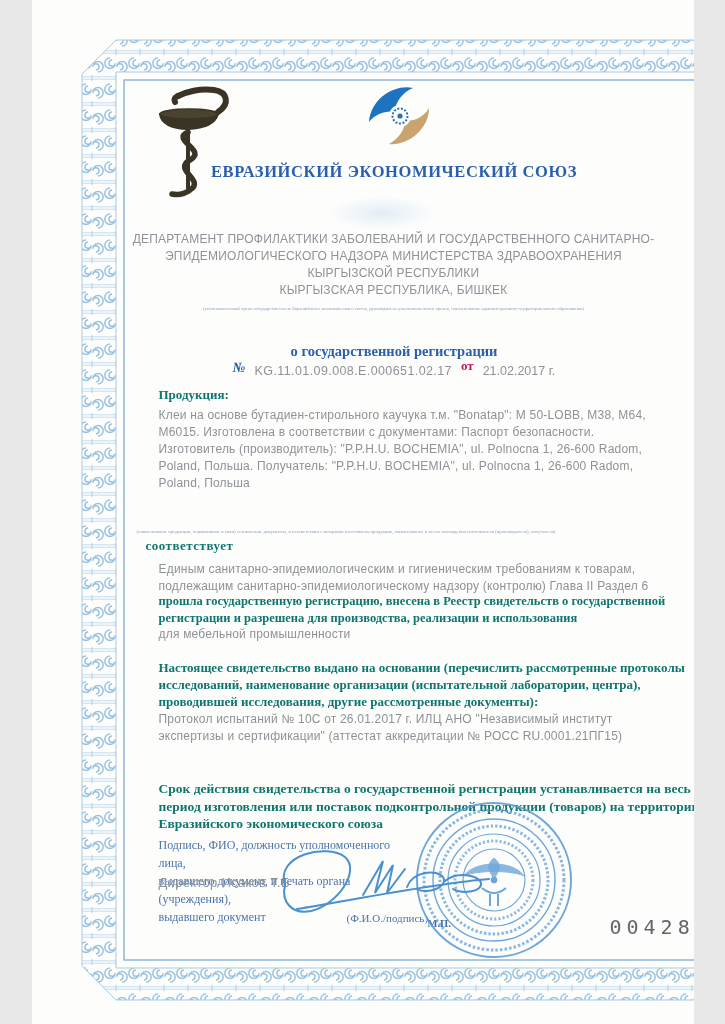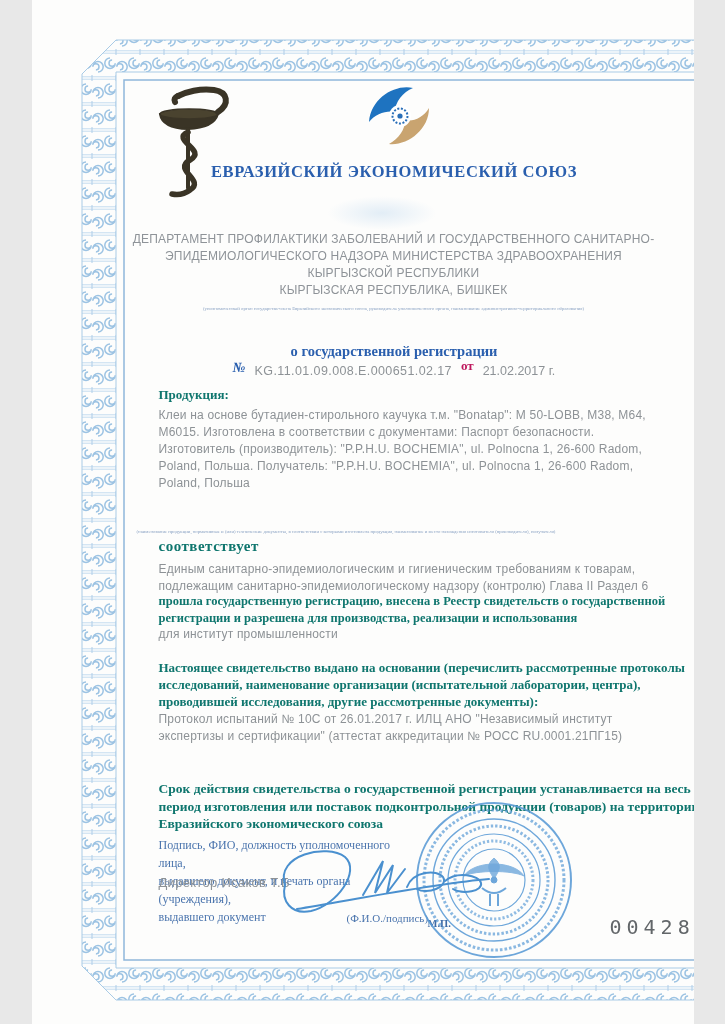--- a/index.html
+++ b/index.html
@@ -44,21 +44,21 @@
   .num-label { font-family:"Liberation Serif", serif; font-weight:bold; font-style:italic; font-size:14px; color:#2a5fae; position:relative; top:-3px;}
   .num-value { font-size:12.5px; color:#8d9296; letter-spacing:.4px; }
   .date-label { font-family:"Liberation Serif", serif; font-weight:bold; font-size:13px; color:#be185d; position:relative; top:-5px; }
   .date-value { font-size:12.5px; color:#8d9296;text-align:center; }
 
   .blue-bold-serif { font-family:"Liberation Serif", serif; font-weight:bold; color:#0f766e; }
   .gray-text { color:#8d9296; font-size:12px; line-height:1.42; letter-spacing:.2px; }
 
   .product-label { top:387px; left:127px; font-size:13px; }
   .product-text  { top:407px; left:127px; width:516px; }
-  .conform-verb  { top:538px; left:127px; font-size:15px; letter-spacing:.5px; }
+  .conform-verb  { top:538px; left:114px; font-size:13px; letter-spacing:.5px; }
   .requirements  { top:561px; left:127px; width:492px; }
   .reg-statement { top:593px; left:127px; width:537px; font-size:12.5px; line-height:1.32; }
   .usage         { top:626px; left:127px; width:500px; }
   .basis-statement { top:660px; left:127px; width:537px; font-size:13px; line-height:1.3; }
   .basis-details   { top:711px; left:127px; width:522px; }
   .validity        { top:780px; left:127px; width:547px; font-size:13.5px; line-height:1.3; }
 
   .sig-caption { top:836px; left:127px; width:260px;
     font-family:"Liberation Serif", serif; font-size:12px; line-height:1.5; color:#4a74ad; }
   .signatory   { top:875px; left:127px; font-size:13px; color:#8d9296; letter-spacing:.3px; }
@@ -132,21 +132,21 @@
     <span class="date-value">21.02.2017 г.</span>
   </div>
 
   <div class="abs blue-bold-serif product-label">Продукция:</div>
   <div class="abs gray-text product-text">Клеи на основе бутадиен-стирольного каучука т.м. "Bonatap": M 50-LOBB, M38, M64, M6015. Изготовлена в соответствии с документами: Паспорт безопасности. Изготовитель (производитель): "P.P.H.U. BOCHEMIA", ul. Polnocna 1, 26-600 Radom, Poland, Польша. Получатель: "P.P.H.U. BOCHEMIA", ul. Polnocna 1, 26-600 Radom, Poland, Польша</div>
   <div class="abs tiny-caption cap2">(наименование продукции, нормативные и (или) технические документы, в соответствии с которыми изготовлена продукция, наименование и место нахождения изготовителя (производителя), получателя)</div>
 
   <div class="abs blue-bold-serif conform-verb">соответствует</div>
   <div class="abs gray-text requirements">Единым санитарно-эпидемиологическим и гигиеническим требованиям к товарам, подлежащим санитарно-эпидемиологическому надзору (контролю) Глава II Раздел 6</div>
   <div class="abs blue-bold-serif reg-statement">прошла государственную регистрацию, внесена в Реестр свидетельств о государственной регистрации и разрешена для производства, реализации и использования</div>
-  <div class="abs gray-text usage">для институт промышленности</div>
+  <div class="abs gray-text usage">для мебельной промышленности</div>
 
   <div class="abs blue-bold-serif basis-statement">Настоящее свидетельство выдано на основании (перечислить рассмотренные протоколы исследований, наименование организации (испытательной лаборатории, центра), проводившей исследования, другие рассмотренные документы):</div>
   <div class="abs gray-text basis-details">Протокол испытаний № 10С от 26.01.2017 г. ИЛЦ АНО "Независимый институт экспертизы и сертификации" (аттестат аккредитации № РОСС RU.0001.21ПГ15)</div>
 
   <div class="abs blue-bold-serif validity">Срок действия свидетельства о государственной регистрации устанавливается на весь период изготовления или поставок подконтрольной продукции (товаров) на территорию Евразийского экономического союза</div>
 
   <div class="abs sig-caption">
     <div>Подпись, ФИО, должность уполномоченного лица,</div>
     <div>выдавшего документ, и печать органа (учреждения),</div>
     <div>выдавшего документ</div>

